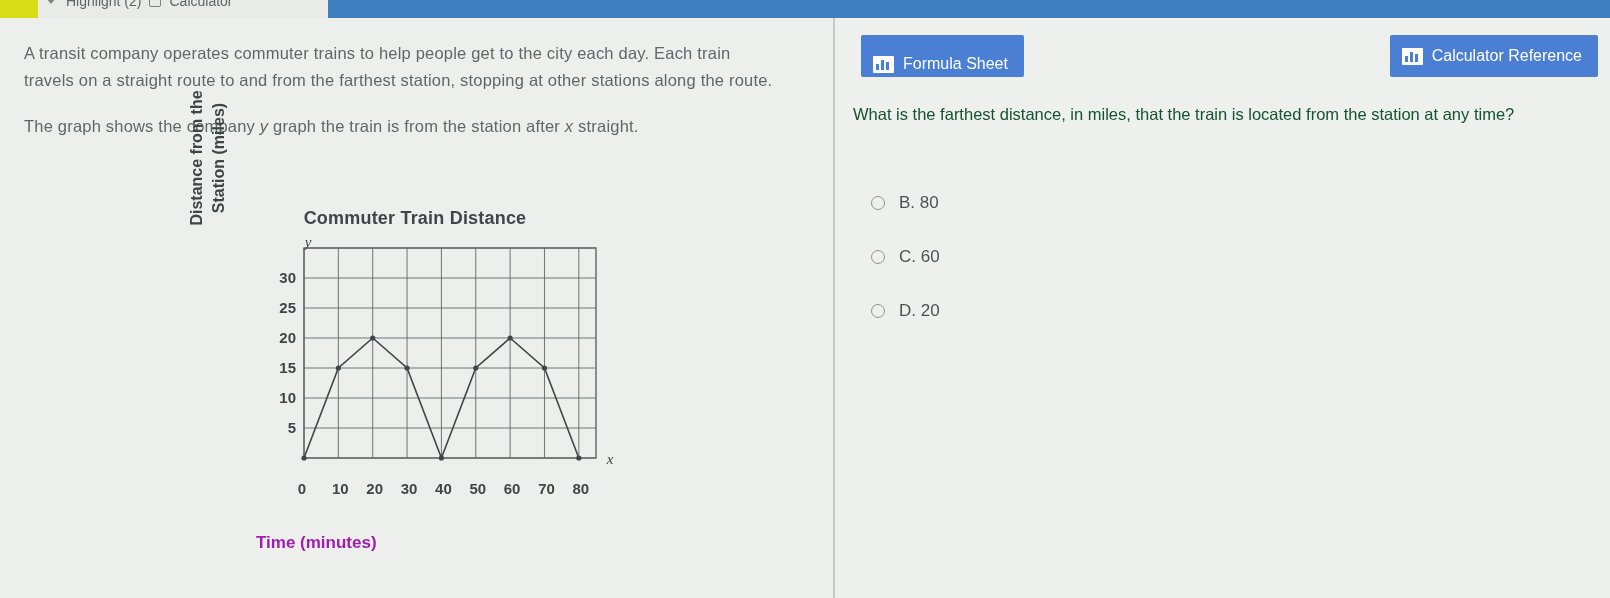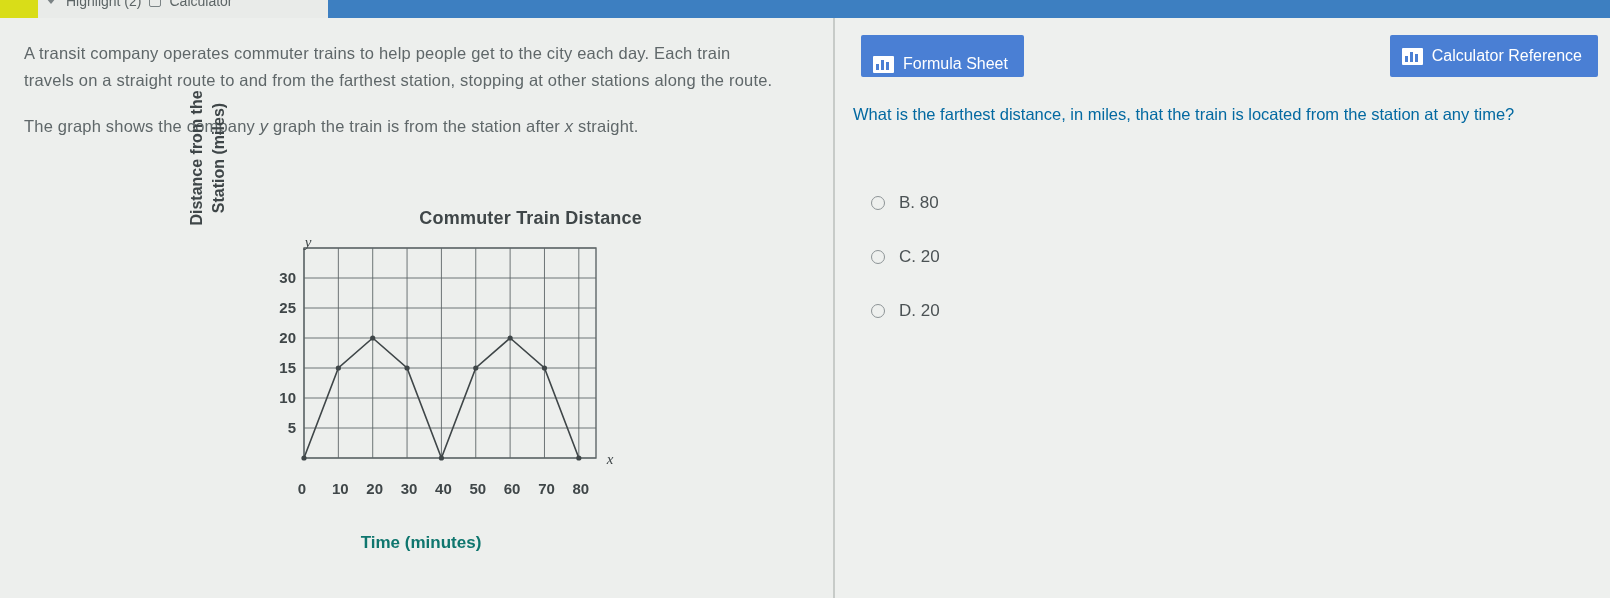--- a/index.html
+++ b/index.html
@@ -89,23 +89,23 @@
   .stem em { font-style: italic; }
 
   
   .chart-wrap {
     position: absolute;
     left: 196px; top: 190px;
     width: 430px; height: 360px;
   }
   .chart-title {
     position: absolute;
-    left: 16px; top: 0;
+    left: 4px; top: 0;
     width: 430px;
-    text-align: right;
+    text-align: center;
     font-size: 18px; font-weight: bold;
     color: #3f4648;
     letter-spacing: .2px;
   }
   .y-axis-label {
     position: absolute;
     left: -8px; top: 60px;
     width: 220px;
     transform: rotate(-90deg);
     transform-origin: 0 0;
@@ -122,23 +122,23 @@
     transform-origin: 0 0;
     font-size: 16px; font-weight: bold;
     color: #3f4648;
     text-align: center;
     white-space: nowrap;
   }
   .x-axis-label {
     position: absolute;
     left: 60px; top: 325px;
     width: 330px;
-    text-align: center;
+    text-align: left;
     font-size: 17px; font-weight: bold;
-    color: #0f766e;
+    color: #a21caf;
   }
   .plot-svg {
     position: absolute;
     left: 40px; top: 28px;
   }
 
   
   .btn-formula {
     position: absolute;
     left: 26px; top: 17px;
@@ -184,21 +184,21 @@
     position: absolute; left: 13px; bottom: 3px;
     width: 3px; height: 8px; background: #4a7fd4;
   }
 
   .question {
     position: absolute;
     left: 18px; top: 82px;
     width: 740px;
     font-size: 16.5px;
     line-height: 28px;
-    color: #0369a1;
+    color: #14532d;
   }
   .options {
     position: absolute;
     left: 36px; top: 158px;
     width: 500px;
   }
   .option-row {
     display: flex; align-items: center;
     gap: 14px;
     height: 54px;
@@ -312,21 +312,21 @@
 
     <div class="question">What is the farthest distance, in miles, that the train is located from the station at any time?</div>
 
     <div class="options" id="options">
         <div class="option-row">
           <span class="radio"></span>
           <span>B. 80</span>
         </div>
         <div class="option-row">
           <span class="radio"></span>
-          <span>C. 20</span>
+          <span>C. 60</span>
         </div>
         <div class="option-row">
           <span class="radio"></span>
           <span>D. 20</span>
         </div>
       </div>
 
   </div>
 
 </div>

